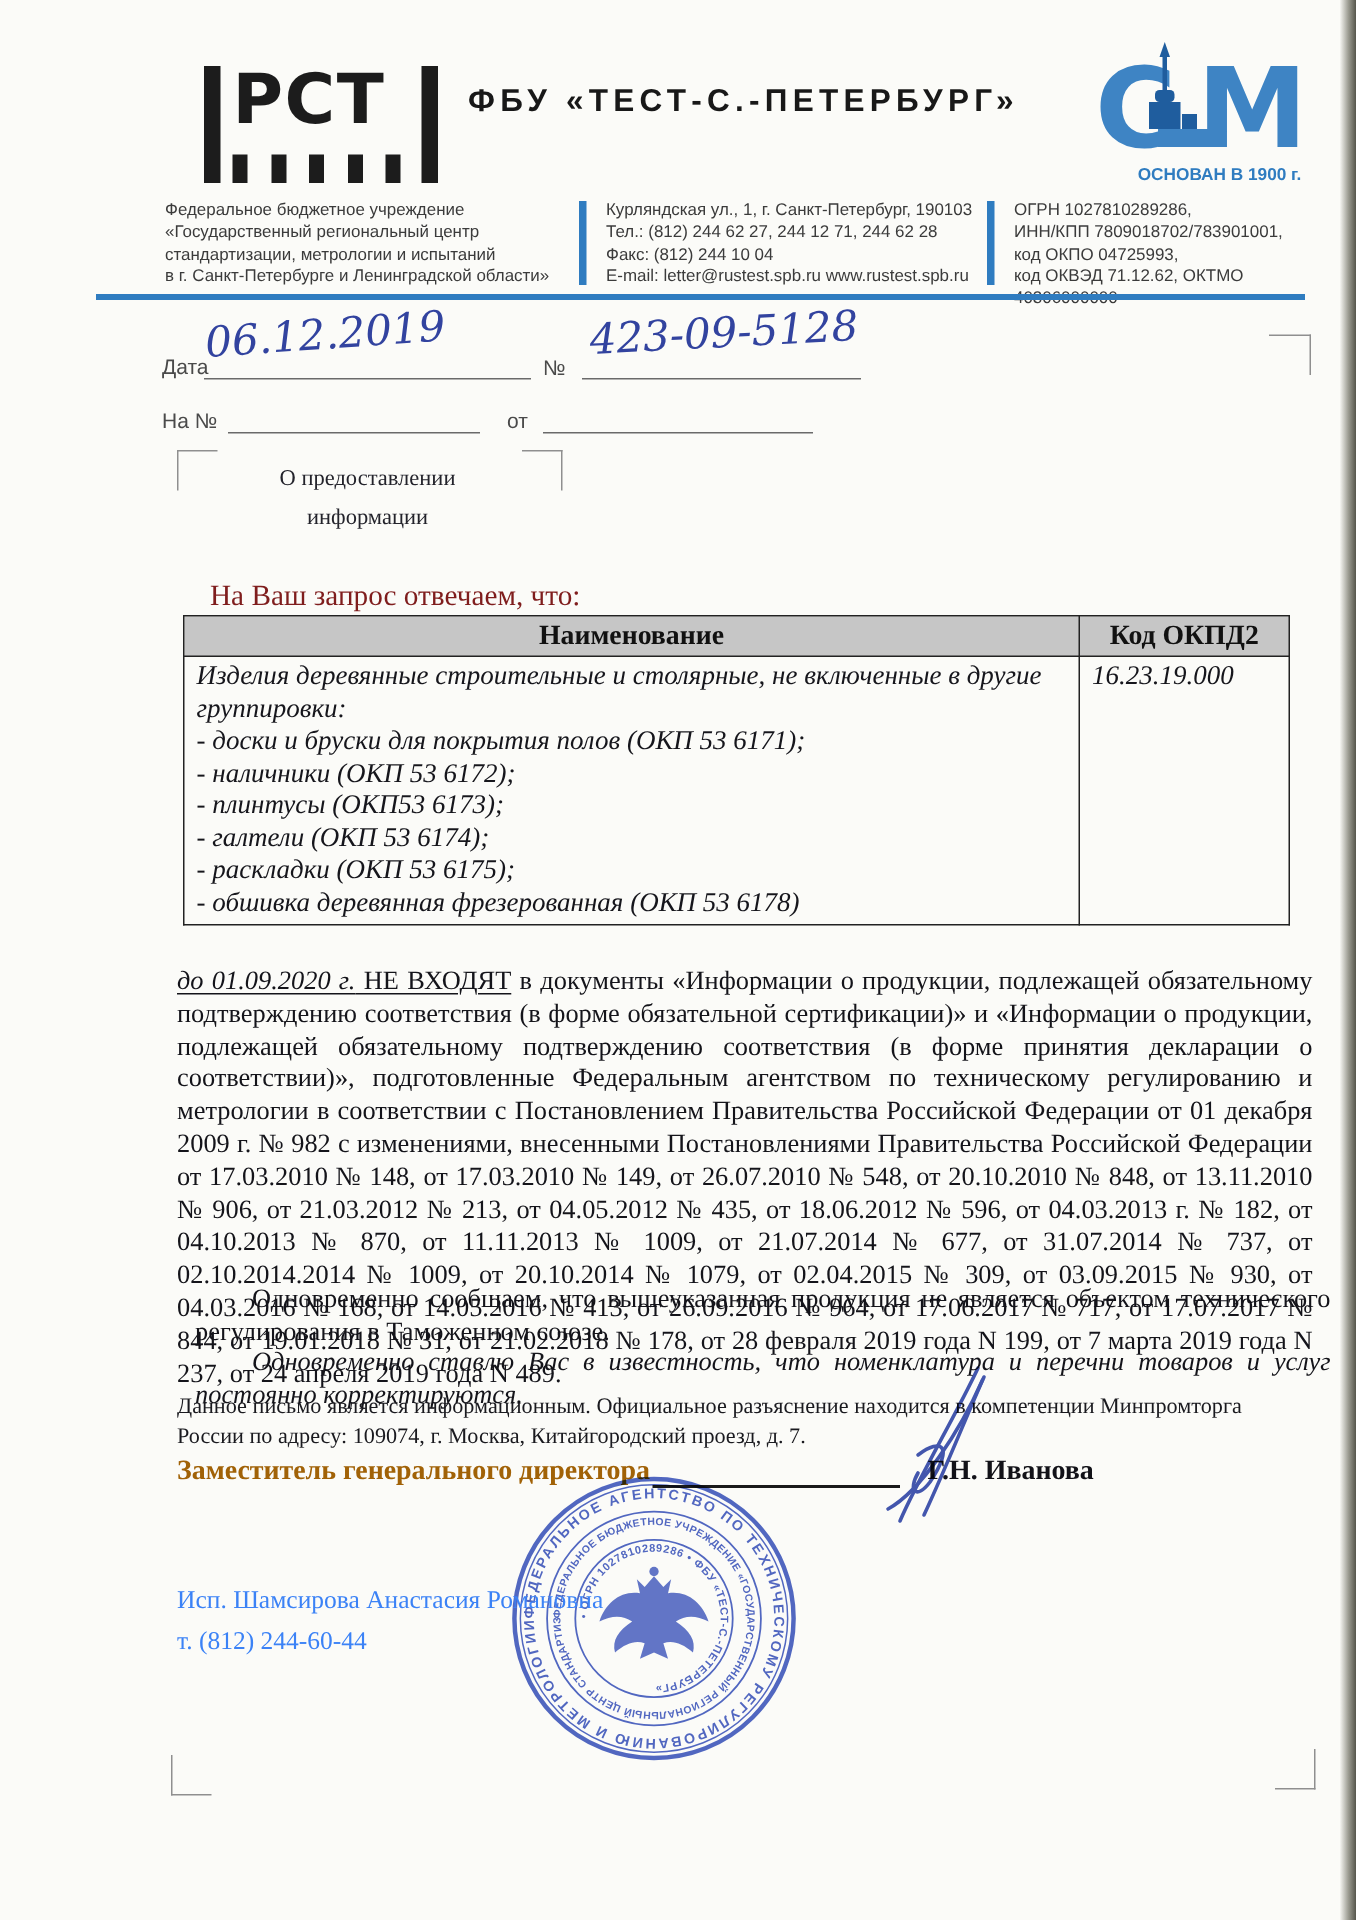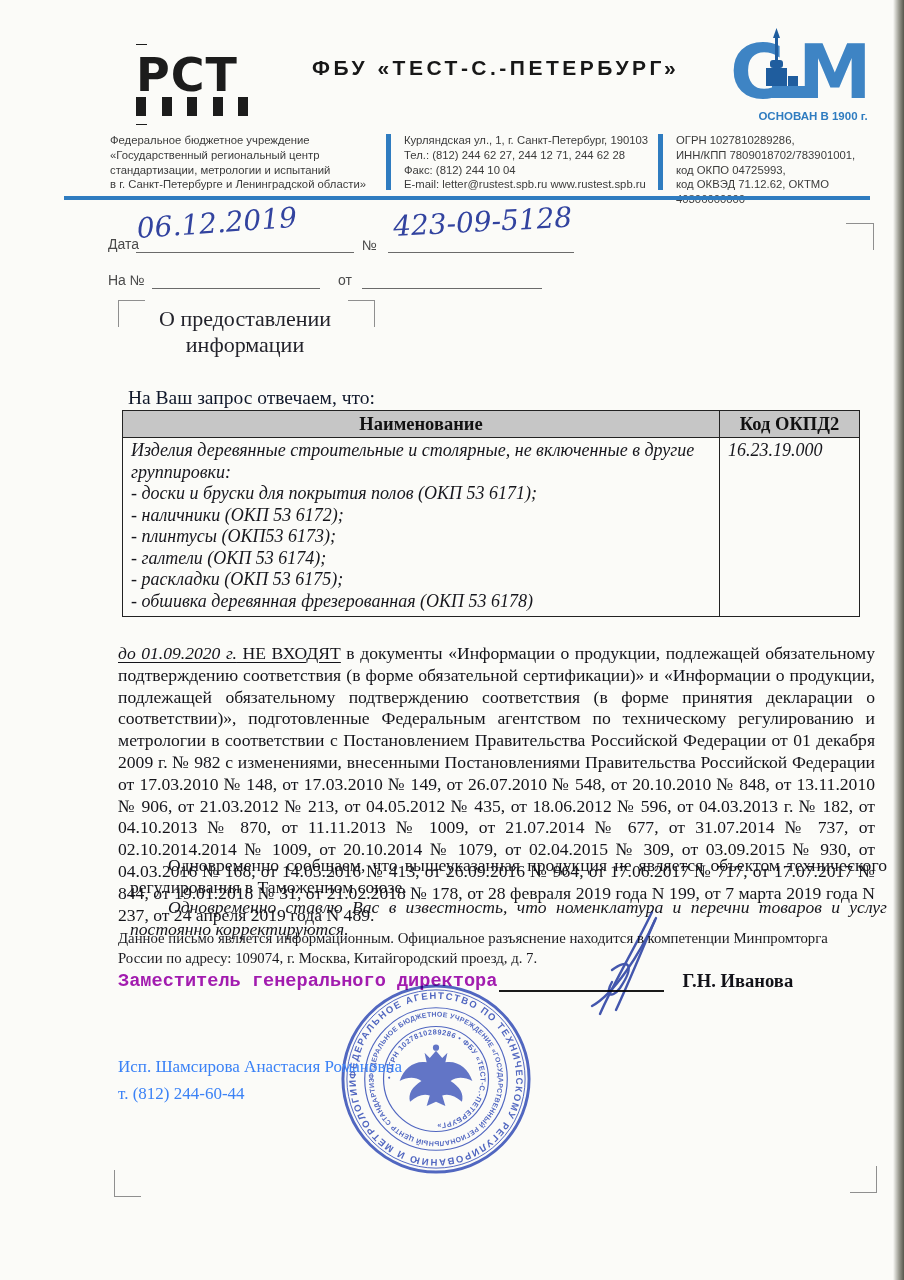--- a/index.html
+++ b/index.html
@@ -3,21 +3,21 @@
 <meta charset="utf-8">
 <style>
   html,body{margin:0;padding:0;background:#e8e8e4;}
   #page{
     position:relative;width:904px;height:1280px;margin:0 auto;
     background:#fbfbf8;overflow:hidden;
     font-family:"Liberation Serif",serif;color:#1a1a1a;
   }
   .abs{position:absolute;}
   
-  .rst-logo{left:136px;top:44px;width:158px;height:80px;display:flex;gap:8px;flex-direction:column;}
+  .rst-logo{left:136px;top:44px;width:158px;height:80px;display:flex;gap:8px;}
   .rst-bar{width:11px;height:78px;background:#1c1c1c;}
   .rst-mid{display:flex;flex-direction:column;justify-content:space-between;width:118px;height:78px;}
   .rst-letters{font-family:"DejaVu Sans",sans-serif;font-weight:800;font-size:46px;line-height:44px;letter-spacing:1px;color:#1c1c1c;}
   .rst-ticks{display:flex;justify-content:space-between;width:112px;}
   .rst-tick{width:10px;height:19px;background:#1c1c1c;}
   .org-title{left:312px;top:56px;font-family:"Liberation Sans",sans-serif;font-weight:bold;
     font-size:21px;letter-spacing:3.5px;color:#181818;white-space:nowrap;}
   .sm-logo{left:724px;top:28px;}
   .info-row{top:133px;font-family:"Liberation Sans",sans-serif;font-size:11.3px;line-height:14.8px;color:#3b3b3b;}
   .info-col1{left:110px;width:272px;}
@@ -25,36 +25,36 @@
   .info-col3{left:676px;width:222px;}
   .vdiv{width:5px;height:56px;background:#2f7cc0;top:134px;}
   .vdiv1{left:386px;} .vdiv2{left:658px;}
   .blue-hr{left:64px;top:196px;width:806px;height:4px;background:#2f7cc0;}
   
   .small-label{font-family:"Liberation Sans",sans-serif;font-size:14px;color:#4a4a4a;}
   .u-line{border-bottom:1.3px solid #6a6a6a;height:1px;}
   .hand{font-family:"DejaVu Serif",serif;font-style:italic;color:#32439f;white-space:nowrap;}
   .corner{border-color:#8f8f8f;border-style:solid;border-width:0;}
   
-  .subject{left:130px;top:306px;width:230px;text-align:center;font-size:22px;line-height:26px;color:#23232b;}
-  .intro{left:128px;top:387px;font-size:19.5px;color:#0f172a;}
+  .subject{left:130px;top:306px;width:230px;text-align:center;font-size:15px;line-height:26px;color:#23232b;}
+  .intro{left:140px;top:387px;font-size:19.5px;color:#7f1d1d;}
   
   .okpd-table{left:122px;top:410px;width:737px;border-collapse:collapse;table-layout:fixed;}
   .okpd-table th,.okpd-table td{border:1.8px solid #222;}
   .okpd-table th{background:#c6c6c6;font-size:18.5px;font-weight:bold;padding:1px 4px;height:24px;color:#111;}
   .okpd-table td{font-style:italic;font-size:18px;line-height:21.5px;padding:2px 8px 4px 8px;vertical-align:top;color:#16161c;}
   
   .body-p{left:118px;width:757px;font-size:17.6px;line-height:21.8px;text-align:justify;color:#14141a;}
   .b{font-weight:normal;} .i{font-style:italic;}
   .u{text-decoration:underline;text-underline-offset:3px;text-decoration-thickness:1.4px;}
   .indent{text-indent:38px;margin-left:12px;}
   .note-p{left:118px;width:757px;font-size:14.8px;line-height:19.5px;color:#1a1a1f;}
   
   .sig-row{left:118px;top:970px;width:760px;display:flex;align-items:flex-end;}
-  .sig-label{font-size:18.6px;font-weight:bold;white-space:nowrap;color:#a21caf;font-family:Liberation Mono, monospace;}
+  .sig-label{font-size:18.6px;font-weight:bold;white-space:nowrap;color:#a16207;}
   .sig-line{width:165px;border-bottom:2px solid #1a1a1a;height:20px;margin:0 2px;}
   .sig-name{font-size:18.6px;font-weight:bold;margin-left:16px;white-space:nowrap;color:#121218;}
   .executor{left:118px;top:1053px;font-size:17px;line-height:27px;color:#3b82f6;}
   
   .scan-edge{right:0;top:0;bottom:0;width:11px;
     background:linear-gradient(to right, rgba(120,120,112,0), #9a9a90 55%, #56564c);}
 </style>
 </head>
 <body>
 

